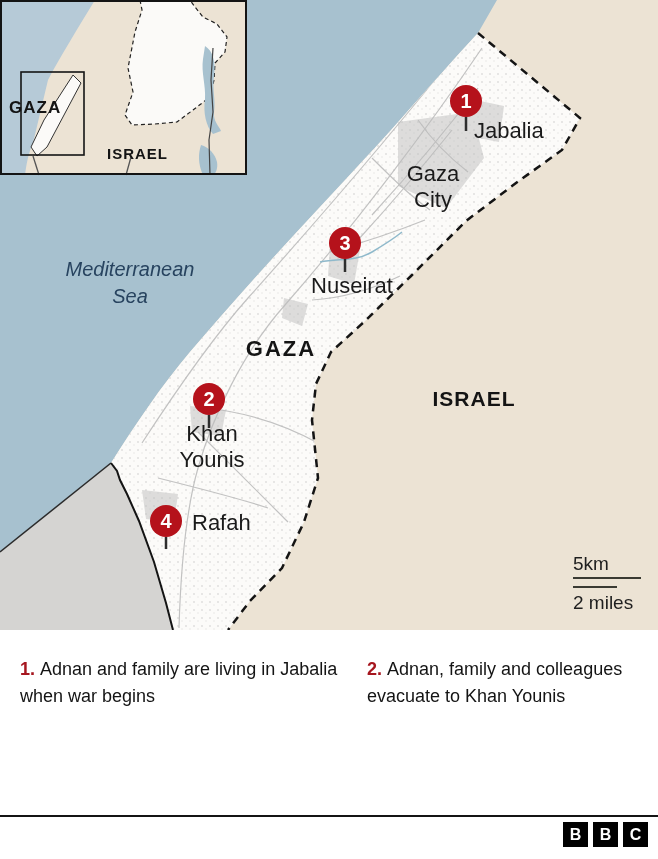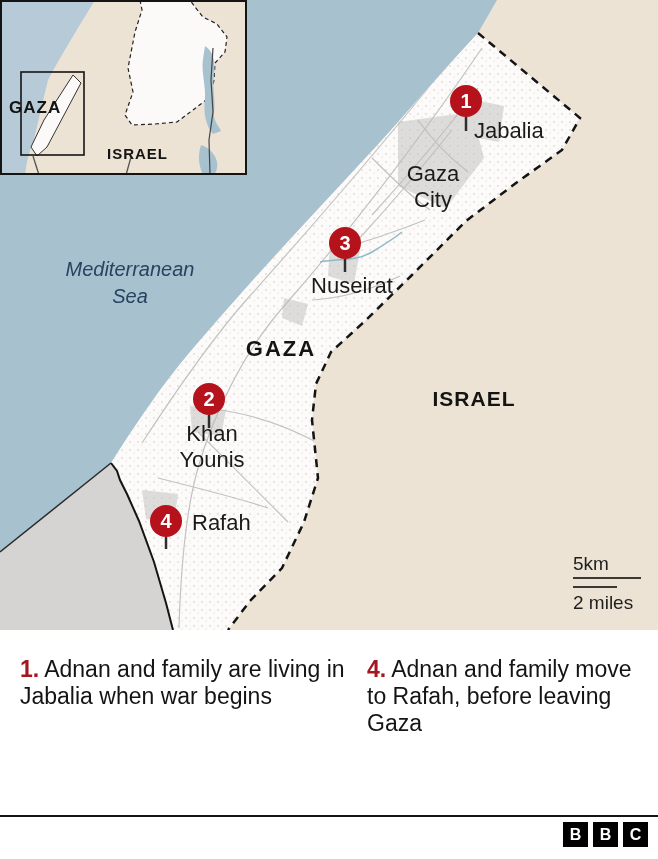--- a/index.html
+++ b/index.html
@@ -14,21 +14,21 @@
   .israel-label{font-size:21px;font-weight:bold;fill:#141414;letter-spacing:1px;}
   .sea-label{font-size:20px;font-style:italic;fill:#27435f;}
   .marker-num{font-size:20px;font-weight:bold;fill:#ffffff;}
   .scale-text{font-size:19px;fill:#1f1f1f;}
   .inset-gaza{font-size:17px;font-weight:bold;fill:#141414;letter-spacing:1px;}
   .inset-israel{font-size:15px;font-weight:bold;fill:#141414;letter-spacing:1px;}
 
   
   .legend{position:absolute;top:630px;left:0;width:618px;padding:26px 20px 0 20px;
           display:grid;grid-template-columns:330px 1fr;column-gap:17px;row-gap:26px;}
-  .legend-item{font-size:23px;line-height:27px;color:#141414;}
+  .legend-item{font-size:18px;line-height:27px;color:#141414;}
   .legend-num{font-weight:bold;color:#a6161f;margin-right:5px;}
 
   
   .footer-rule{position:absolute;top:815px;left:0;width:658px;height:2px;background:#141414;}
   .bbc{position:absolute;top:822px;right:10px;display:flex;gap:5px;}
   .bbc-block{width:25px;height:25px;background:#000;color:#fff;font-weight:bold;font-size:16px;
              display:flex;align-items:center;justify-content:center;}
 </style>
 </head>
 <body>
@@ -143,21 +143,21 @@
       <text x="107" y="159" class="inset-israel">ISRAEL</text>
       <rect x="1" y="1" width="245" height="173" fill="none" stroke="#141414" stroke-width="2"></rect>
     </g>
   </svg>
 
   <div class="legend">
     <div class="legend-item">
       <span class="legend-num">1.</span><span class="legend-text">Adnan and family are living in Jabalia when war begins</span>
     </div>
     <div class="legend-item">
-      <span class="legend-num">4.</span><span class="legend-text">Adnan and family move to Rafah, before leaving Gaza</span>
+      <span class="legend-num">2.</span><span class="legend-text">Adnan, family and colleagues evacuate to Khan Younis</span>
     </div>
   </div>
 
   <div class="footer-rule"></div>
   <div class="bbc">
     <span class="bbc-block">B</span>
     <span class="bbc-block">B</span>
     <span class="bbc-block">C</span>
   </div>
 

